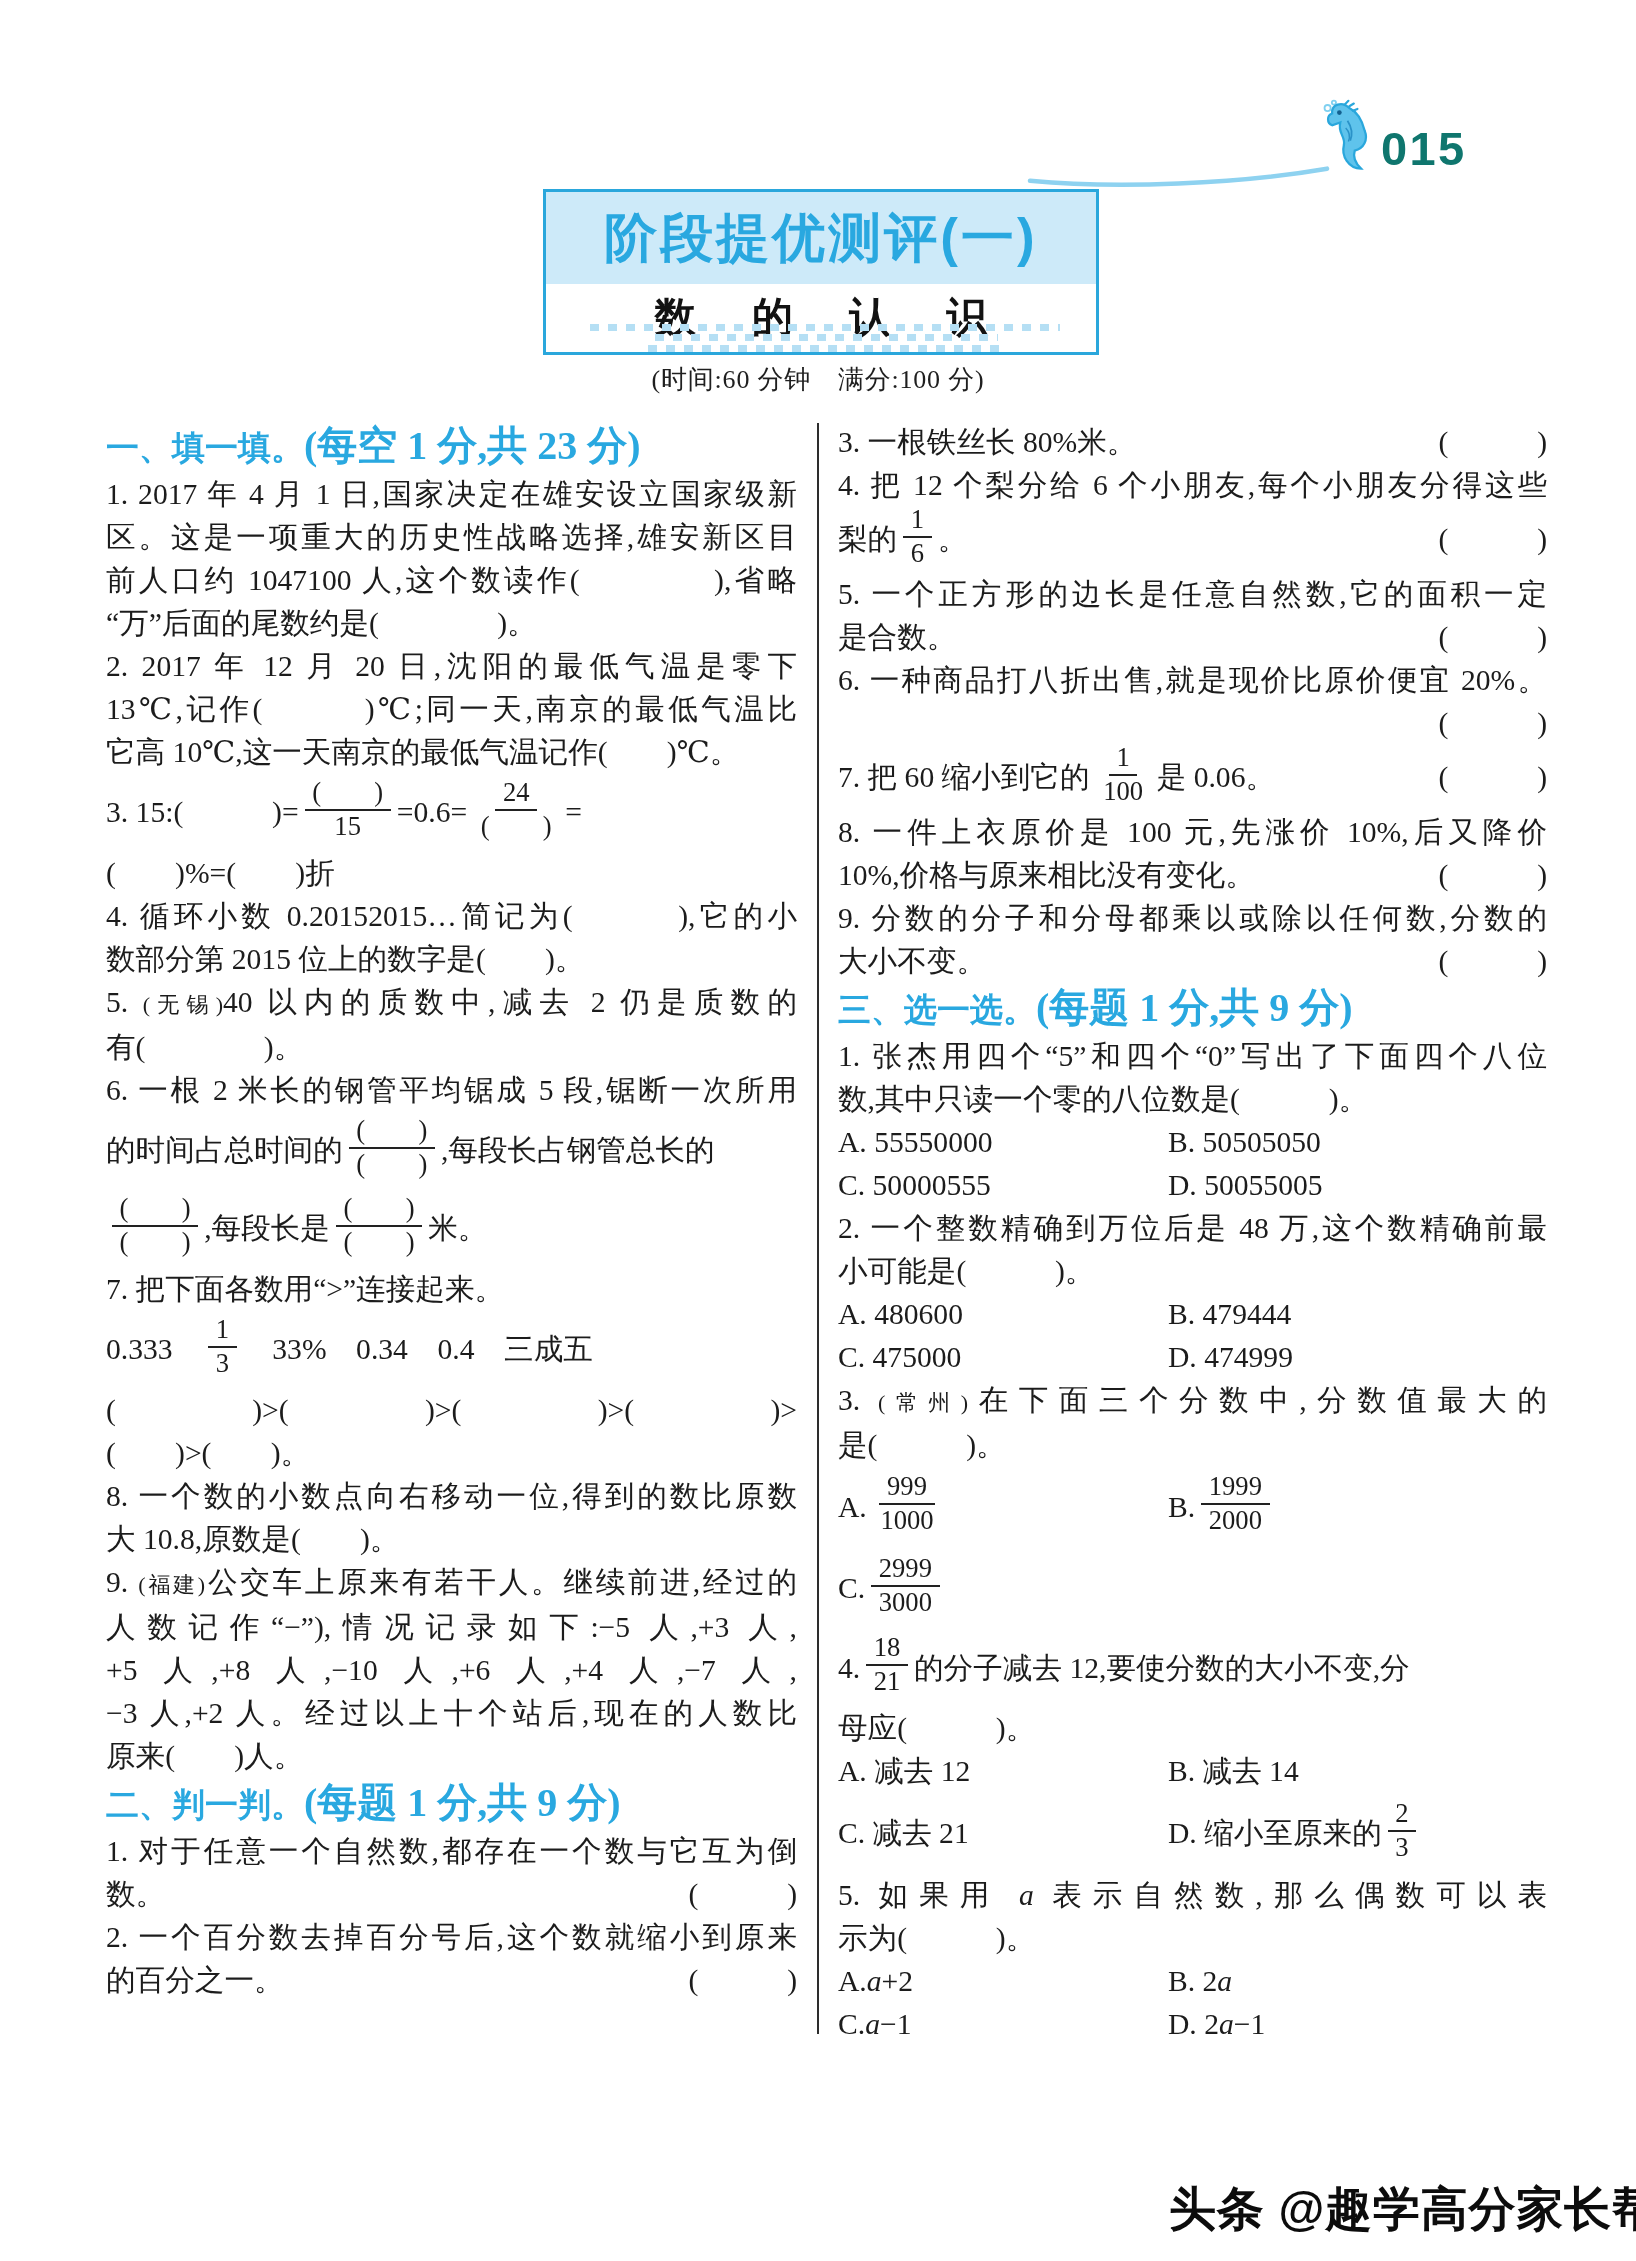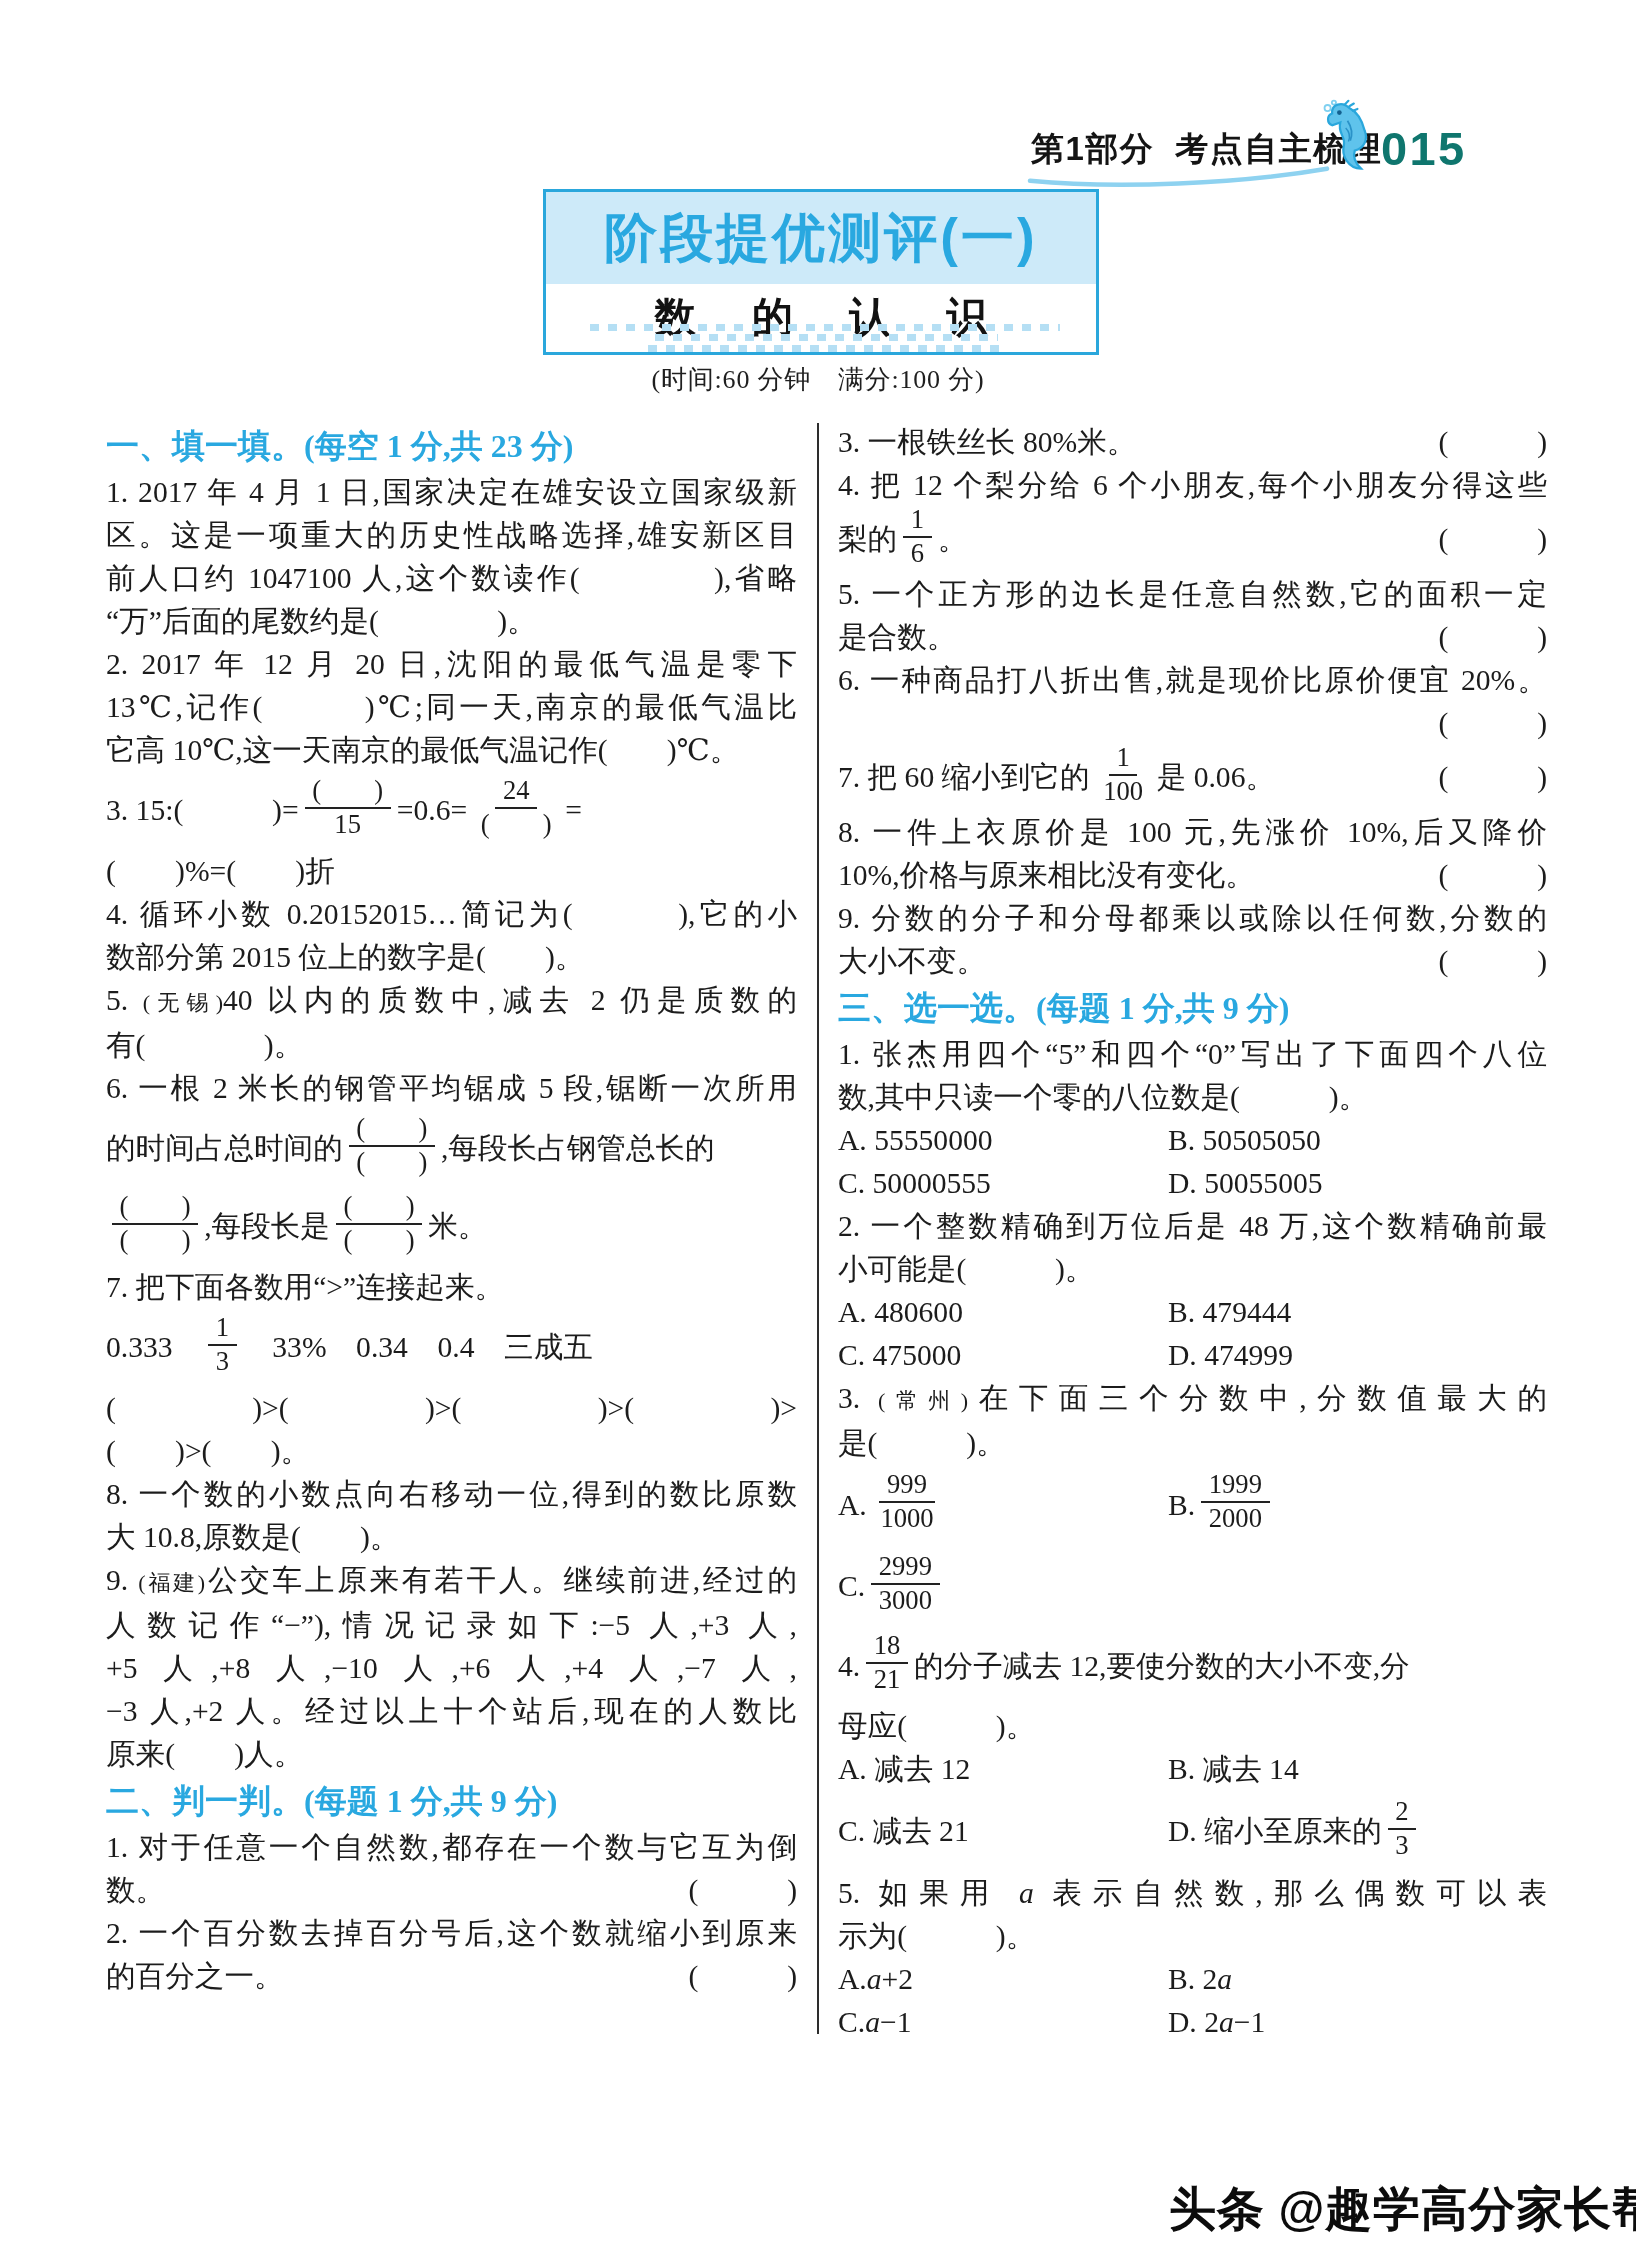--- a/index.html
+++ b/index.html
@@ -29,21 +29,21 @@
         font-size:26px;color:#1f1f1f;letter-spacing:0.8px;}
 
   
   .divider{position:absolute;left:817px;top:423px;width:2.3px;height:1611px;background:#2d2d2d;}
   .col{position:absolute;top:421px;font-size:29.6px;line-height:43px;}
   .col-left{left:106px;width:691px;}
   .col-right{left:838px;width:709px;}
 
   .sec{font-family:"Liberation Sans","DejaVu Sans",sans-serif;font-weight:bold;color:#29a8e0;
        font-size:33px;line-height:50px;}
-  .sec .score{font-family:"Liberation Serif","DejaVu Serif",serif;font-weight:bold;font-size:32px;}
+  .sec .score{font-family:"Liberation Serif","DejaVu Serif",serif;font-weight:bold;font-size:40px;}
   .line{min-height:43px;}
   .fill{text-align:justify;text-align-last:justify;}
   .ind{}
   .jline{display:flex;justify-content:space-between;align-items:baseline;}
   .fline{display:flex;align-items:center;flex-wrap:nowrap;padding:6px 0;}
   .small{font-size:22px;}
   .var{font-style:italic;}
 
   .frac{display:inline-flex;flex-direction:column;align-items:center;vertical-align:middle;
         line-height:1.2;font-size:0.9em;margin:0 6px;transform:translateY(-3px);}
@@ -57,24 +57,20 @@
   
   .watermark{position:absolute;left:1169px;top:2178px;font-family:"Liberation Sans","DejaVu Sans",sans-serif;
         font-weight:bold;font-size:47px;color:#0c0c0c;letter-spacing:0.8px;white-space:nowrap;
         text-shadow:2.3px 2.3px 0 #ffffff,-2.3px -2.3px 0 #ffffff,2.3px -2.3px 0 #ffffff,-2.3px 2.3px 0 #ffffff;}
 </style>
 </head>
 <body>
 
 <div id="page">
 
-  <div class="hdr">
-    <span class="hdr-part">第1部分</span>
-    <span class="hdr-sec">考点自主梳理</span>
-  </div>
   <svg class="swoosh" width="303" height="26" viewBox="0 0 400 34">
     <path d="M4 22 C120 33 280 26 396 6" stroke="#8ed2f0" stroke-width="6" fill="none" stroke-linecap="round"></path>
   </svg>
   <svg class="seahorse" width="55" height="76" viewBox="0 0 60 84">
     <circle cx="8" cy="10" r="3.4" fill="none" stroke="#7fd0f0" stroke-width="2"></circle>
     <circle cx="15" cy="4" r="2.3" fill="none" stroke="#7fd0f0" stroke-width="2"></circle>
     <path d="M32 10 C24 2 12 6 13 16 C7 18 7 27 13 29 L22 26 C19 38 28 41 26 51 C23 63 31 77 45 77 C38 70 36 63 38 57 C48 55 53 45 49 35 C46 23 40 14 32 10 Z" fill="#5fc3ec" stroke="#2aa7dc" stroke-width="2.5"></path>
     <path d="M30 24 C34 30 36 38 33 46" stroke="#2a92c8" stroke-width="2" fill="none"></path>
     <path d="M28 32 C32 36 33 42 31 47" stroke="#2a92c8" stroke-width="1.6" fill="none"></path>
     <circle cx="21" cy="15" r="2.6" fill="#13608f"></circle>

